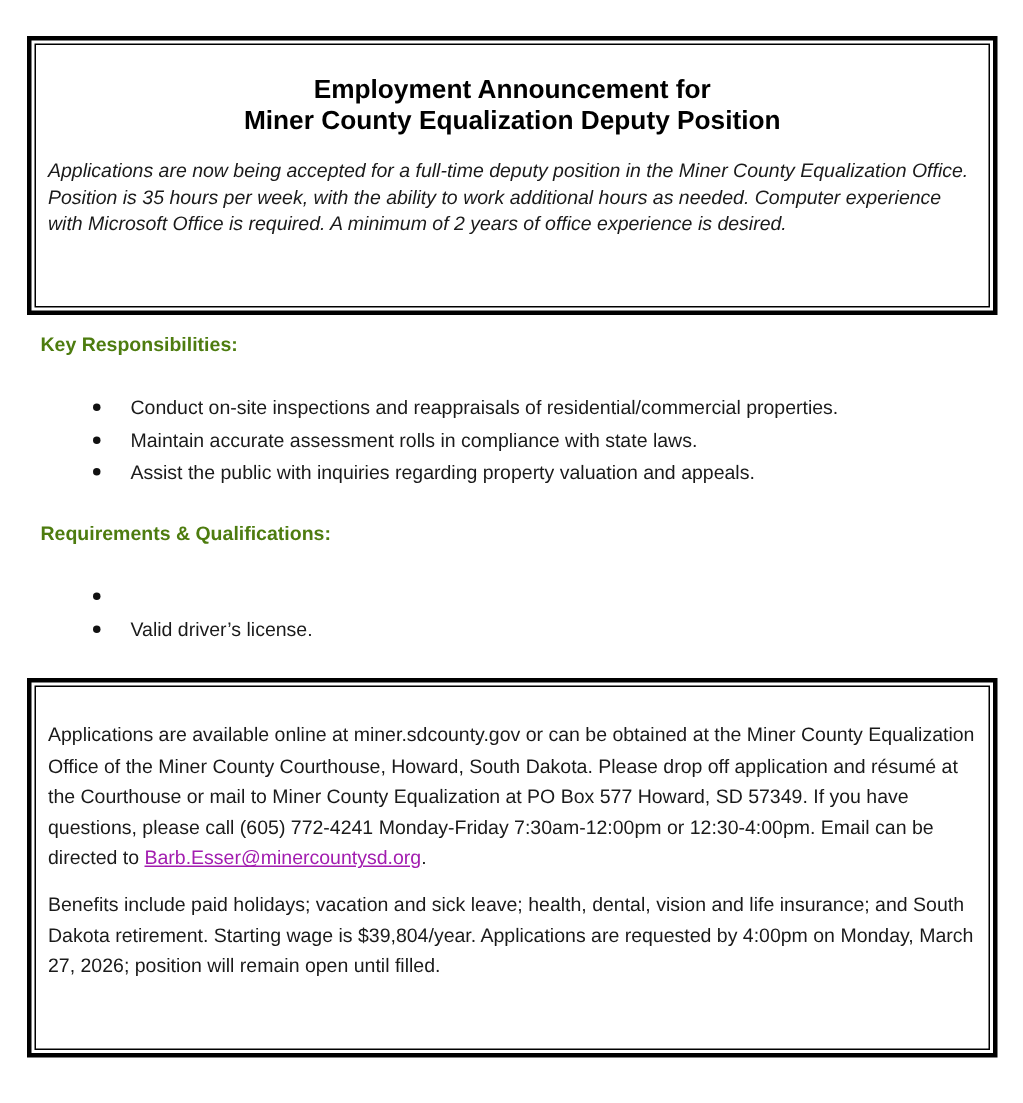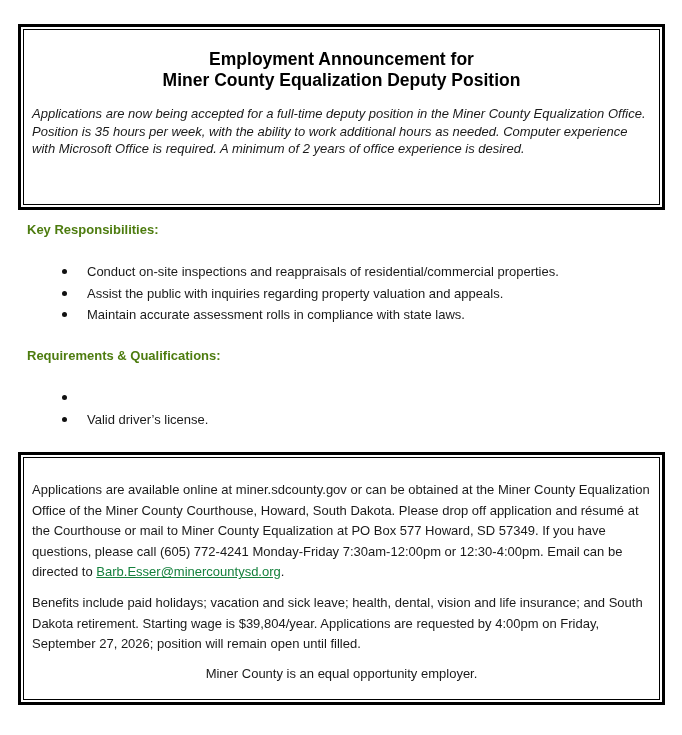--- a/index.html
+++ b/index.html
@@ -32,47 +32,46 @@
   ul.bullets li {
     position: relative; padding-left: 75px; font-size: 13px; height: 21.5px; line-height: 17px;
   }
   ul.bullets li .dot {
     position: absolute; left: 50px; top: 6px; width: 5px; height: 5px; border-radius: 50%; background: #111;
   }
   .p2 { font-size: 13px; line-height: 20.6px; margin: 0 8px; }
   .p2.first { margin-top: 22px; }
   .p2.second { margin-top: 10px; }
   .center { text-align: center; font-size: 13px; margin-top: 11px; }
-  a.email { color: #15803d; text-decoration: underline; }
+  a.email { color: #a21caf; text-decoration: underline; }
 </style>
 </head>
 <body>
 
 <div class="frame" id="box1">
   <div class="frame-inner">
     <div class="title">
       <div>Employment Announcement for</div>
       <div>Miner County Equalization Deputy Position</div>
     </div>
     <div class="intro">Applications are now being accepted for a full-time deputy position in the Miner County Equalization Office.  Position is 35 hours per week, with the ability to work additional hours as needed.  Computer experience with Microsoft Office is required.  A minimum of 2 years of office experience is desired.</div>
   </div>
 </div>
 
 <div class="section-head" style="top:222px;">Key Responsibilities:</div>
 <ul class="bullets" style="top:251px;">
   <li><span class="dot"></span><span>Conduct on-site inspections and reappraisals of residential/commercial properties.</span></li>
+  <li><span class="dot"></span><span>Maintain accurate assessment rolls in compliance with state laws.</span></li>
   <li><span class="dot"></span><span>Assist the public with inquiries regarding property valuation and appeals.</span></li>
-  <li><span class="dot"></span><span>Maintain accurate assessment rolls in compliance with state laws.</span></li>
 </ul>
 
 <div class="section-head" style="top:348px;text-align:right;">Requirements &amp; Qualifications:</div>
 <ul class="bullets" style="top:377px;">
   <li><span class="dot"></span></li>
   <li><span class="dot"></span><span>Valid driver’s license.</span></li>
 </ul>
 
 <div class="frame" id="box2">
   <div class="frame-inner">
     <div class="p2 first"><span>Applications are available online at miner.sdcounty.gov or can be obtained at the Miner County Equalization Office of the Miner County Courthouse, Howard, South Dakota.  Please drop off application and résumé at the Courthouse or mail to Miner County Equalization at PO Box 577 Howard, SD 57349.  If you have questions, please call (605) 772-4241 Monday-Friday 7:30am-12:00pm or 12:30-4:00pm.  Email can be directed to </span><a class="email" href="#">Barb.Esser@minercountysd.org</a><span>.</span></div>
-    <div class="p2 second">Benefits include paid holidays; vacation and sick leave; health, dental, vision and life insurance; and South Dakota retirement.  Starting wage is $39,804/year.  Applications are requested by 4:00pm on Friday, September 27, 2026; position will remain open until filled.</div>
-    <div class="center">Miner County is an equal opportunity employer.</div>
+    <div class="p2 second">Benefits include paid holidays; vacation and sick leave; health, dental, vision and life insurance; and South Dakota retirement.  Starting wage is $39,804/year.  Applications are requested by 4:00pm on Monday, March 27, 2026; position will remain open until filled.</div>
   </div>
 </div>
 
 </body></html>

